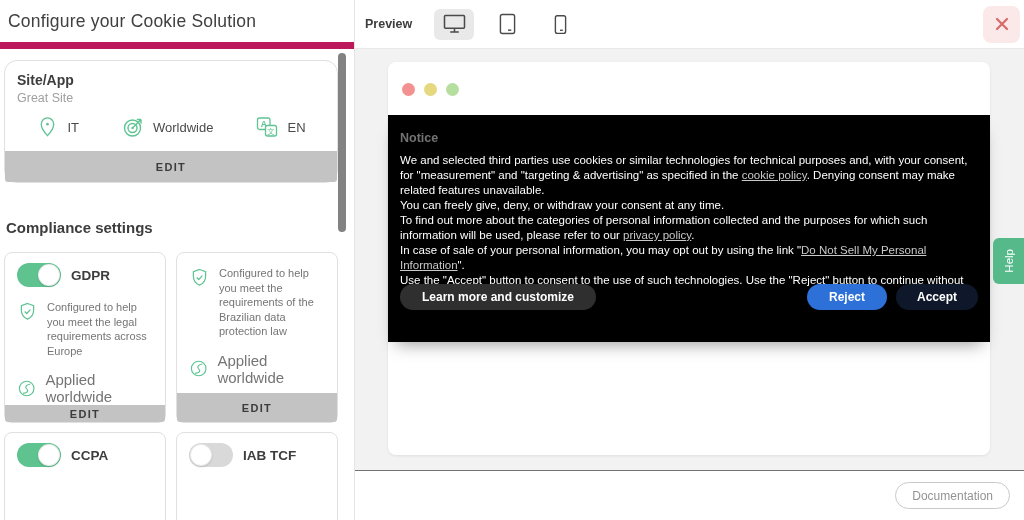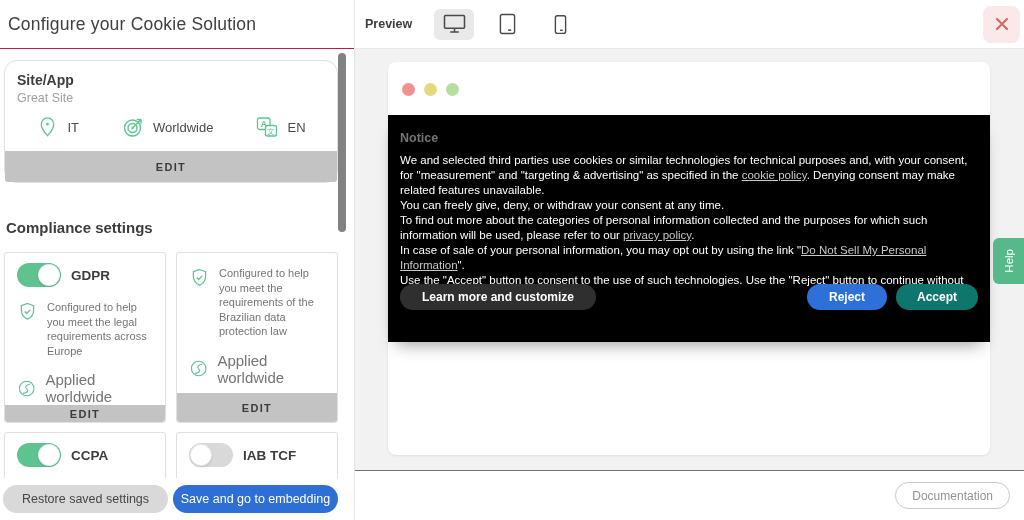--- a/index.html
+++ b/index.html
@@ -2,37 +2,37 @@
 <html><head>
 <meta charset="utf-8">
 <style>
   * { margin:0; padding:0; box-sizing:border-box; }
   html,body { width:1024px; height:520px; overflow:hidden; background:#fff;
               font-family:"Liberation Sans", sans-serif; position:relative; }
 
   
   .left-panel { position:absolute; left:0; top:0; width:355px; height:520px;
                 background:#fff; border-right:1px solid #e4e4e4; }
-  .lp-header { height:49px; border-bottom:1px solid #be185d; display:flex; align-items:center; padding-left:8px; }
+  .lp-header { height:49px; border-bottom:7px solid #be185d; display:flex; align-items:center; padding-left:8px; }
   .lp-title { font-size:17.5px; font-weight:500; color:#404040; letter-spacing:.2px; }
 
   .sitecard { position:absolute; left:4px; top:60px; width:334px; height:123px;
               border:1px solid #e0e0e0; border-radius:13px; background:#fff; }
   .sitecard-label { font-size:14px; font-weight:700; color:#3d3d3d; margin:11px 0 0 12px; }
   .sitecard-name  { font-size:12.5px; color:#a0a0a0; margin:3px 0 0 12px; }
   .sitecard-icons { display:flex; justify-content:center; gap:42px; margin-top:10px; }
   .icon-group { display:flex; align-items:center; gap:8px; }
   .icon-group .lbl { font-size:13px; color:#4a4a4a; }
   .edit-bar { position:absolute; left:0; right:0; bottom:0; height:31px; background:#c3c3c3;
               border-radius:0 0 3px 3px; display:flex; align-items:center; justify-content:center;
               font-size:11px; font-weight:700; letter-spacing:1.3px; color:#3c3c3c; cursor:pointer; }
 
   .comp-heading { position:absolute; left:6px; top:219px; font-size:15px; font-weight:700; color:#3d3d3d; }
 
-  .comp-card { position:absolute; width:162px; border:1px solid #e0e0e0; border-radius:3px;
+  .comp-card { position:absolute; width:162px; border:1px solid #e0e0e0; border-radius:8px;
                background:#fff; display:flex; flex-direction:column; }
   .comp-card.c1 { left:4px;   top:252px; height:171px; }
   .comp-card.c2 { left:176px; top:252px; height:171px; }
   .comp-card.c3 { left:4px;   top:432px; height:110px; }
   .comp-card.c4 { left:176px; top:432px; height:110px; }
   .toggle-row { display:flex; align-items:center; gap:10px; padding:10px 10px 0 12px; }
   .toggle { width:44px; height:24px; border-radius:12px; background:#d9d9d9; position:relative;
             flex:0 0 auto; cursor:pointer; transition:none; }
   .toggle .knob { position:absolute; top:1px; left:1px; width:22px; height:22px; border-radius:50%;
                   background:#fff; border:1px solid rgba(0,0,0,.08); box-shadow:0 1px 2px rgba(0,0,0,.15); }
@@ -79,21 +79,21 @@
             padding:0 12px; box-shadow:0 10px 16px -8px rgba(0,0,0,.4); }
   .banner-title { padding-top:16px; font-size:12.5px; font-weight:700; color:#737373; }
   .banner-body { margin-top:8px; font-size:11.5px; line-height:15px; color:#fff; }
   .banner-body p { margin:0; }
   .banner-body a { color:#c9c9c9; text-decoration:underline; cursor:pointer; }
   .banner-buttons { position:absolute; left:12px; right:12px; bottom:32px; display:flex; align-items:flex-end; }
   .btn-learnmore { height:26px; padding:0 22px; border-radius:13px; background:#2f2f2f; border:none;
                    color:#fff; font-size:12px; font-weight:700; cursor:pointer; font-family:inherit; }
   .btn-reject { margin-left:auto; width:80px; height:26px; border-radius:13px; background:#2c70d8;
                 border:none; color:#fff; font-size:12px; font-weight:700; cursor:pointer; font-family:inherit; }
-  .btn-accept { margin-left:9px; width:82px; height:26px; border-radius:13px; background:#0f766e;
+  .btn-accept { margin-left:9px; width:82px; height:26px; border-radius:13px; background:#0f172a;
                 border:none; color:#fff; font-size:12px; font-weight:700; cursor:pointer; font-family:inherit; }
 
   .help-tab { position:absolute; right:0; top:238px; width:31px; height:46px; background:#56b98a;
               border-radius:6px 0 0 6px; display:flex; align-items:center; justify-content:center;
               cursor:pointer; z-index:6; }
   .help-tab span { writing-mode:vertical-rl; transform:rotate(180deg); color:#fff; font-size:11.5px; }
 
   .bottombar { position:absolute; left:0; bottom:0; width:669px; height:50px; background:#fff;
                border-top:1px solid #737373; }
   .btn-doc { position:absolute; right:14px; top:11px; height:27px; padding:0 16px; border-radius:14px;
@@ -198,24 +198,20 @@
     <div class="toggle-row">
       <div class="toggle">
           <div class="knob"></div>
         </div>
       <span class="toggle-label">IAB TCF</span>
     </div>
   </div>
 
   <div class="lp-scrollthumb"></div>
 
-  <div class="lp-footer">
-    <button class="btn-restore">Restore saved settings</button>
-    <button class="btn-save">Save and go to embedding</button>
-  </div>
 </div>
 
 <div class="right-section">
   <div class="topbar">
     <span class="preview-label">Preview</span>
     <div class="device-group">
       <button class="device-btn selected">
         <svg width="23" height="20" viewBox="0 0 24 21" fill="none" stroke="#4a4a4a" stroke-width="1.6">
           <rect x="1.5" y="1.5" width="21" height="13.5" rx="1"></rect>
           <path d="M12 15v3.5 M7.5 19h9"></path>

